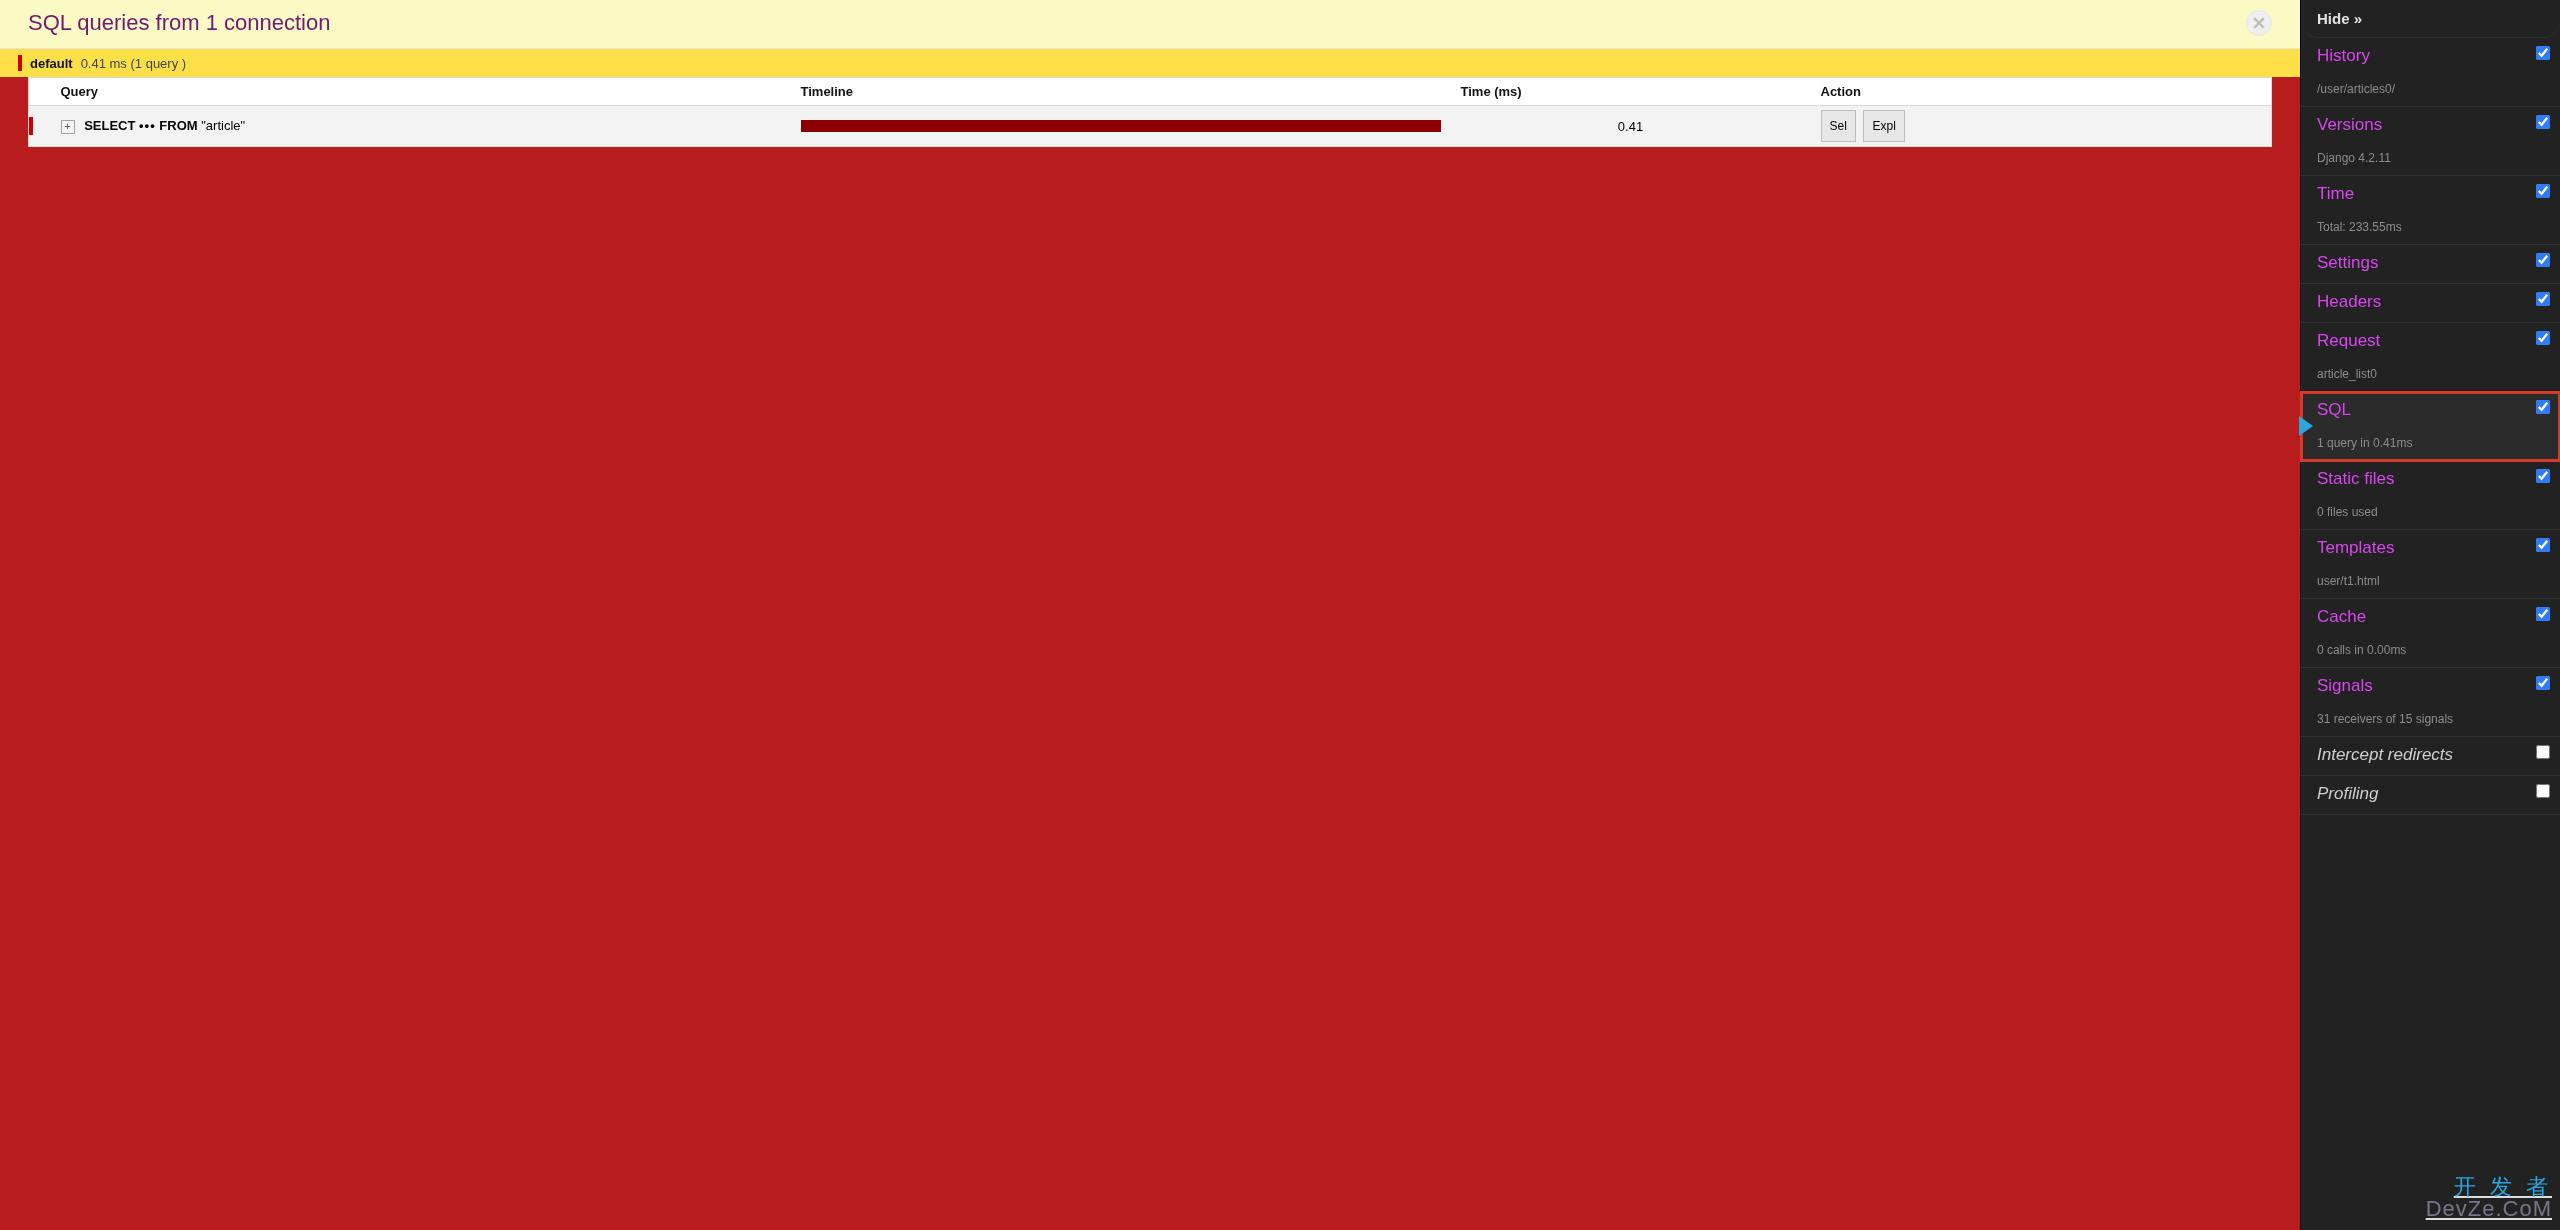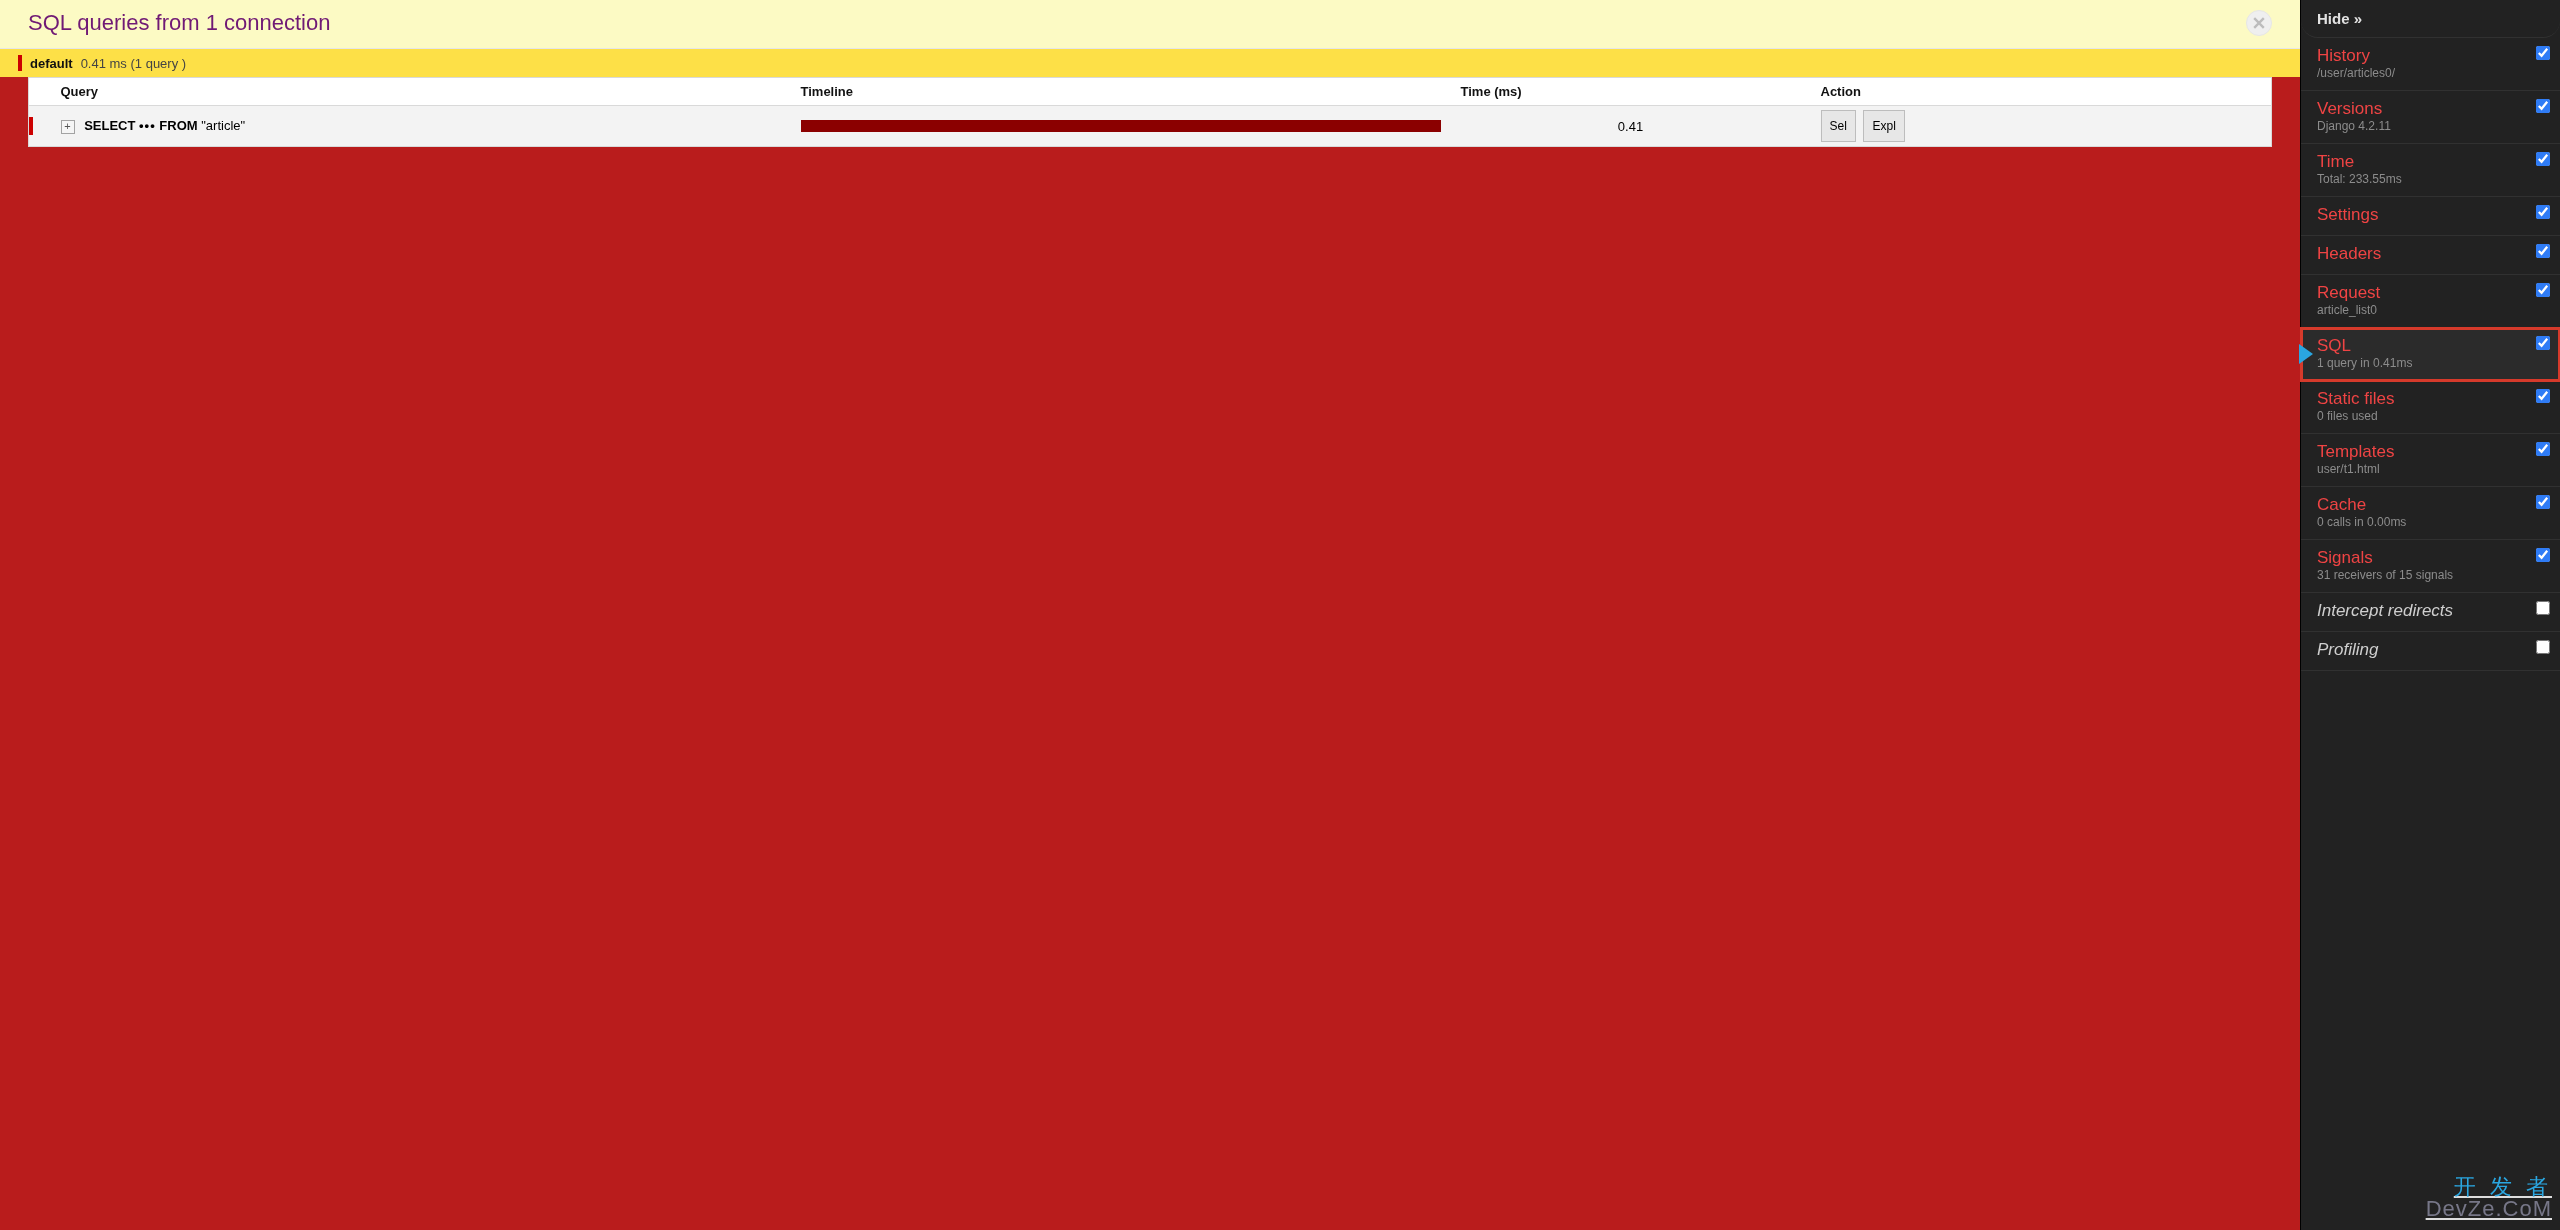--- a/index.html
+++ b/index.html
@@ -97,22 +97,22 @@
     border-bottom: 1px solid #313131;
     cursor: pointer;
     border-radius: 17px;
   }
   .panel {
     padding: 8px 16px 10px 16px;
     border-bottom: 1px solid #313131;
     position: relative;
     cursor: pointer;
   }
-  .panel .title { font-size: 17px; font-weight: 400; color: #ef4444; }
-  .panel .sub { font-size: 12px; color: #8c8c8c; margin-top: 0; }
+  .panel .title { font-size: 17px; font-weight: 400; color: #d946ef; }
+  .panel .sub { font-size: 12px; color: #8c8c8c; margin-top: 16px; }
   .panel .cb {
     position: absolute; right: 10px; top: 8px;
     width: 14px; height: 14px; accent-color: #2f7cf6;
   }
   .panel.italic .title { font-style: italic; color: #cfcfcf; }
 
   .panel.active {
     outline: 3px solid #d63a2b;
     outline-offset: -2px;
     background: #2b2b2b;

